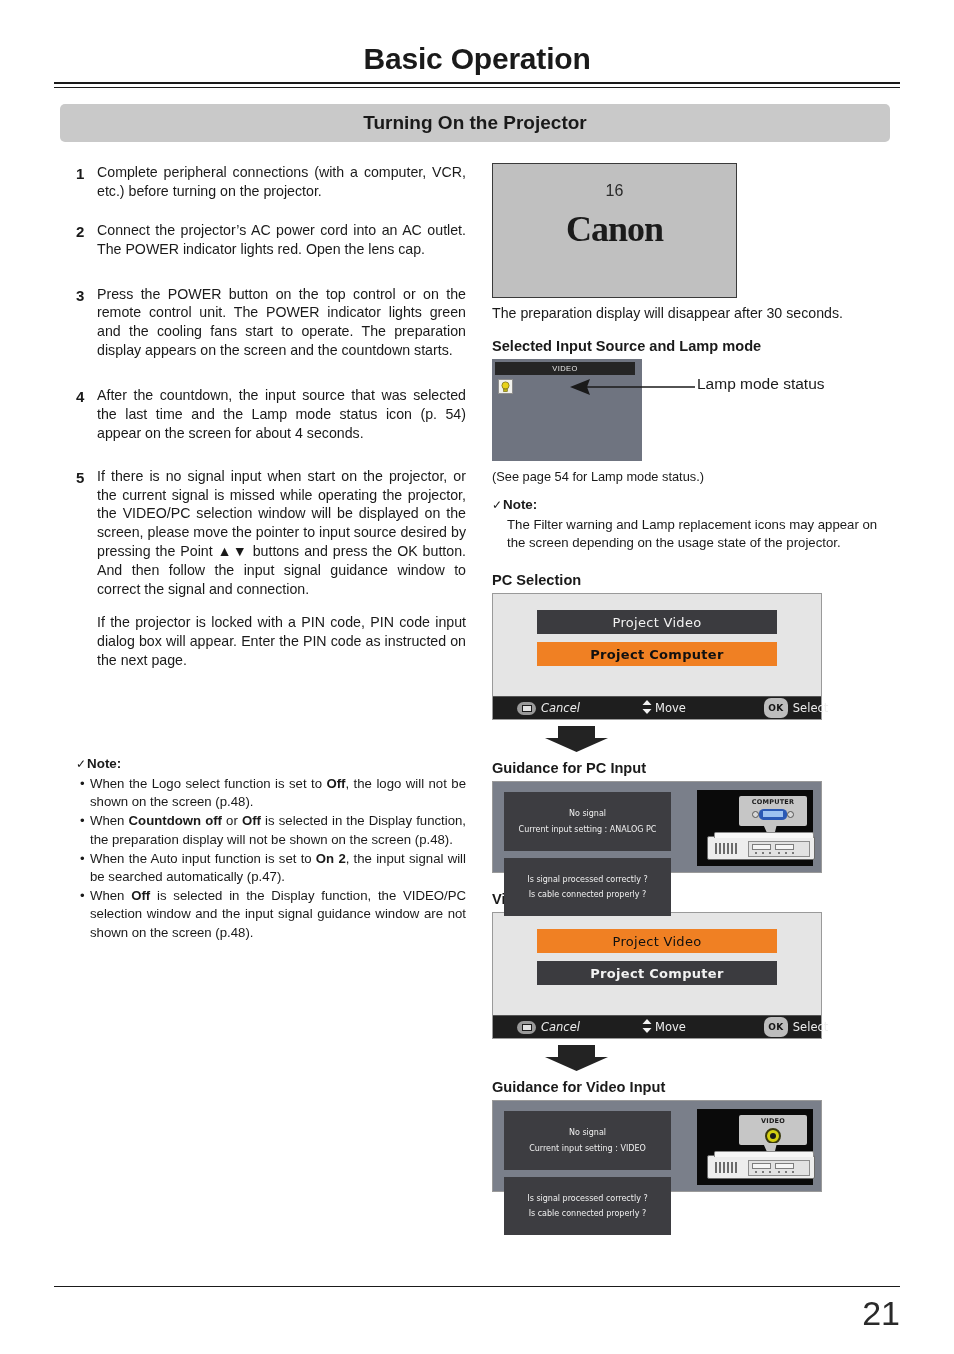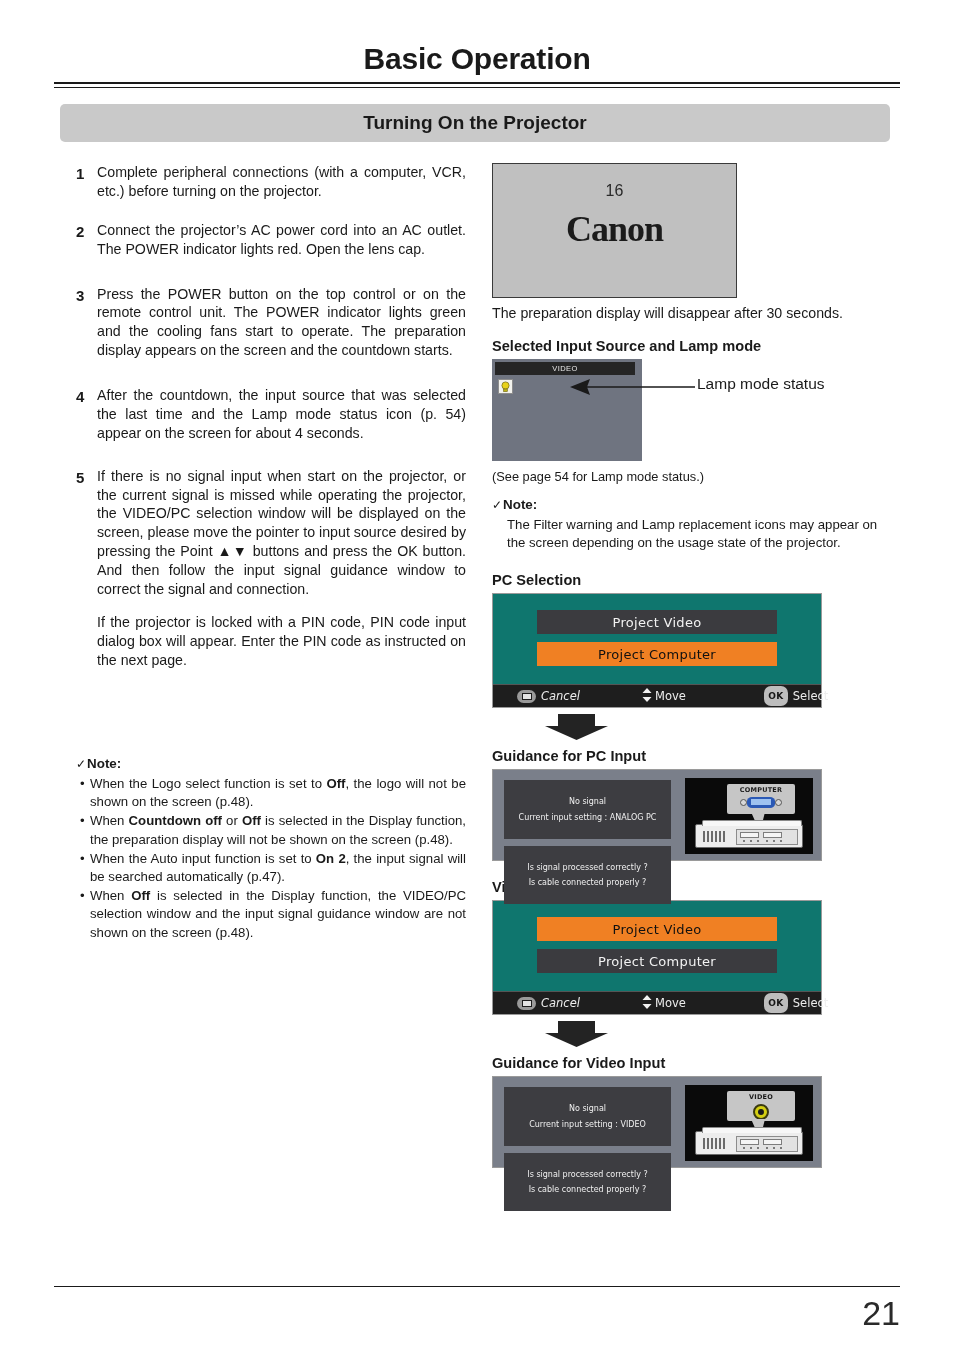--- a/index.html
+++ b/index.html
@@ -114,30 +114,30 @@
   .lamp-icon svg { display: block; }
   .lamp-arrow { position: absolute; left: 78px; top: 18px; }
   .lamp-label {
     position: absolute; left: 205px; top: 16px;
     font-size: 15.5px;
   }
   .see-page { font-size: 12.8px; margin-top: 2px; }
 
   
   .osd {
-    width: 330px; background: #0f766e; border: 1px solid #9a9a9a;
+    width: 330px; background: #e5e5e5; border: 1px solid #9a9a9a;
   }
   .osd-body { padding: 16px 0 14px 0; }
   .osd-item {
     width: 240px; margin: 0 auto 8px auto; height: 24px;
     display: flex; align-items: center; justify-content: center;
     font-size: 13px; letter-spacing: 0.3px;
     font-family: "DejaVu Sans", sans-serif;
   }
-  .osd-item:last-child { margin-bottom: 4px; }
+  .osd-item:last-child { margin-bottom: 16px; font-weight: bold; }
   .osd-item.normal { background: #3b3b3f; color: #f2f2f2; }
   .osd-item.selected { background: #f08023; color: #101010; }
   .osd-foot {
     height: 23px; background: #1e1e1e; border-top: 1px solid #555;
     display: flex; align-items: center;
     color: #ededed; font-size: 11.5px;
     font-family: "DejaVu Sans", sans-serif;
   }
   .foot-cell { display: flex; align-items: center; }
   .foot-cancel { margin-left: 24px; font-style: italic; }
@@ -172,21 +172,21 @@
   .gbox {
     background: #3d3d41; color: #f0f0f0;
     font-size: 8px; text-align: center;
     font-family: "DejaVu Sans", sans-serif;
     padding: 14px 2px;
   }
   .gbox .l { line-height: 1.9; }
   .gbox.second { margin-top: 7px; }
   .guide-right {
     position: absolute; right: 8px; top: 8px;
-    width: 128px; height: 76px; background: #0a0a0a;
+    width: 116px; height: 76px; background: #0a0a0a;
   }
   .conn-card {
     position: absolute; left: 42px; top: 6px;
     width: 68px; height: 30px; background: #c6c6c6; border-radius: 2px;
     text-align: center;
   }
   .conn-card .t {
     font-size: 6.5px; font-weight: bold; color: #1a1a1a;
     letter-spacing: 0.2px; margin-top: 2px;
     font-family: "DejaVu Sans", sans-serif;

